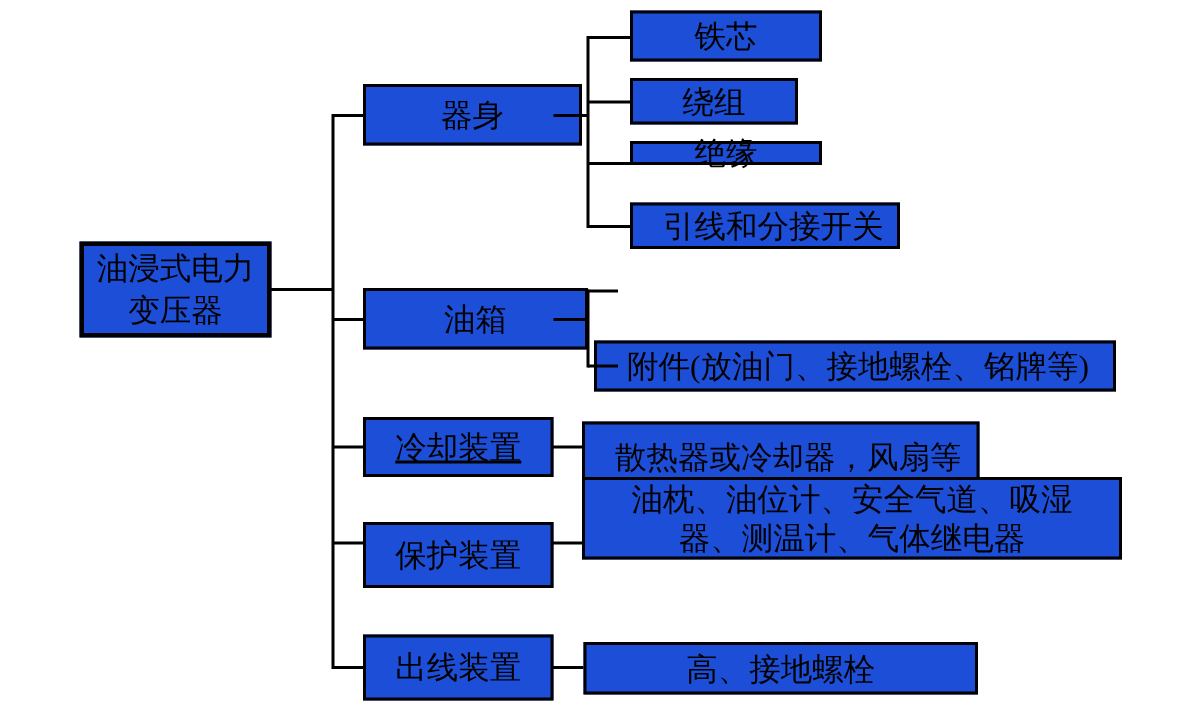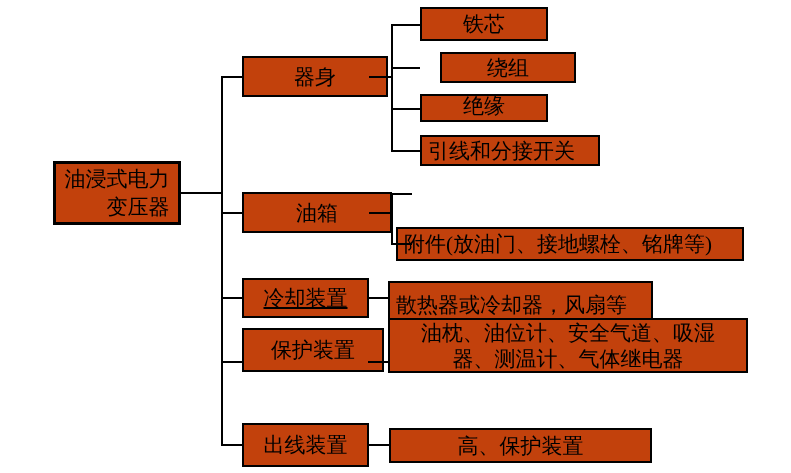--- a/index.html
+++ b/index.html
@@ -13,54 +13,54 @@
     height: 473px;
     background: #ffffff;
     font-family: "Liberation Serif", "DejaVu Serif", serif;
     color: #000000;
     overflow: hidden;
   }
   .box {
     position: absolute;
     box-sizing: border-box;
     border: 2px solid #000000;
-    background: #c2410c;
+    background: #1d4ed8;
     display: flex;
     align-items: center;
     justify-content: center;
     text-align: center;
     font-size: 21px;
     line-height: 26px;
     white-space: pre-line;
   }
   .box.heavy { border-width: 3px; }
   .box.leftal {
     justify-content: flex-start;
     text-align: left;
-    padding-left: 6px;
+    padding-left: 20px;
   }
   .ln {
     position: absolute;
     background: #000000;
   }
 
   
-  .b-root { left: 53px;  top: 161px; width: 128px; height: 64px; line-height: 28px; text-align: right; }
+  .b-root { left: 53px;  top: 161px; width: 128px; height: 64px; line-height: 28px; }
 
   
   .b-l20 { left: 242px; top: 56px;  width: 146px; height: 41px; }
   .b-l21 { left: 242px; top: 192px; width: 150px; height: 41px; }
   .b-l22 { left: 242px; top: 278px; width: 127px; height: 40px; text-decoration: underline; }
-  .b-l23 { left: 242px; top: 328px; width: 142px; height: 44px; }
+  .b-l23 { left: 242px; top: 348px; width: 127px; height: 44px; }
   .b-l24 { left: 242px; top: 423px; width: 127px; height: 44px; }
 
   
   .b-c00 { left: 420px; top: 7px;   width: 128px; height: 34px; }
-  .b-c01 { left: 440px; top: 52px;  width: 136px; height: 31px; }
-  .b-c02 { left: 420px; top: 94px;  width: 128px; height: 28px; font-family: Liberation Mono, monospace; }
+  .b-c01 { left: 420px; top: 52px;  width: 112px; height: 31px; }
+  .b-c02 { left: 420px; top: 94px;  width: 128px; height: 16px; }
   .b-c03 { left: 420px; top: 135px; width: 180px; height: 31px; }
   .b-c10 { left: 412px; top: 176px; width: 238px; height: 35px; }
   .b-c11 { left: 396px; top: 227px; width: 348px; height: 34px; }
   .b-c20 { left: 388px; top: 281px; width: 265px; height: 48px; }
   .b-c30 { left: 388px; top: 318px; width: 360px; height: 55px; }
   .b-c40 { left: 389px; top: 428px; width: 263px; height: 35px; }
 
   
   .ln-root-h { left: 180px; top: 192px; width: 42px; height: 2px; }
   .ln-trunk  { left: 221px; top: 76px;  width: 2px;  height: 370px; }
@@ -110,21 +110,21 @@
   <div class="box b-c02">绝缘</div>
   <div class="box leftal b-c03">引线和分接开关</div>
 
   <div class="box leftal b-c11">附件(放油门、接地螺栓、铭牌等)</div>
 
   <div class="box leftal b-c20">散热器或冷却器，风扇等</div>
 
   <div class="box b-c30">油枕、油位计、安全气道、吸湿
 器、测温计、气体继电器</div>
 
-  <div class="box b-c40">高、保护装置</div>
+  <div class="box b-c40">高、接地螺栓</div>
 
   <div class="ln ln-root-h"></div>
   <div class="ln ln-trunk"></div>
   <div class="ln ln-t0"></div>
   <div class="ln ln-t1"></div>
   <div class="ln ln-t2"></div>
   <div class="ln ln-t3"></div>
   <div class="ln ln-t4"></div>
 
   <div class="ln ln-b0h"></div>

